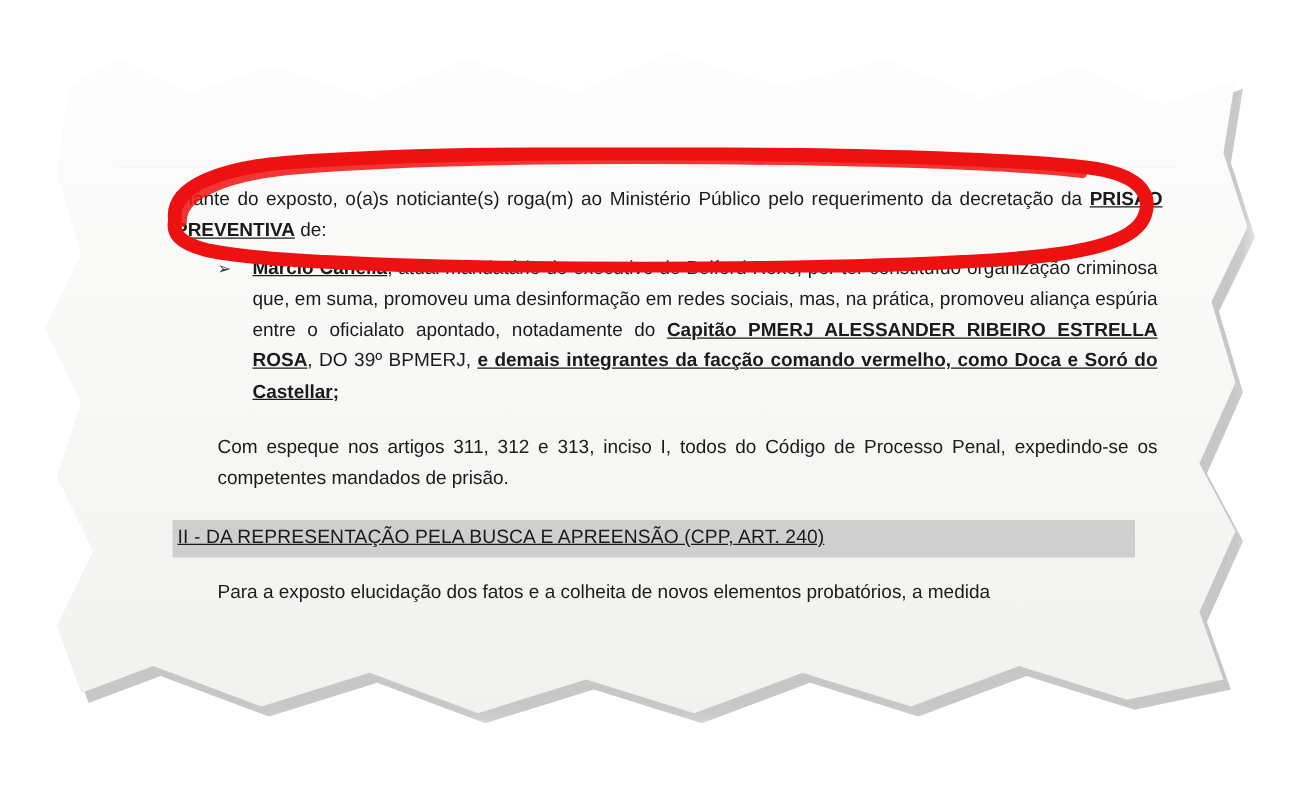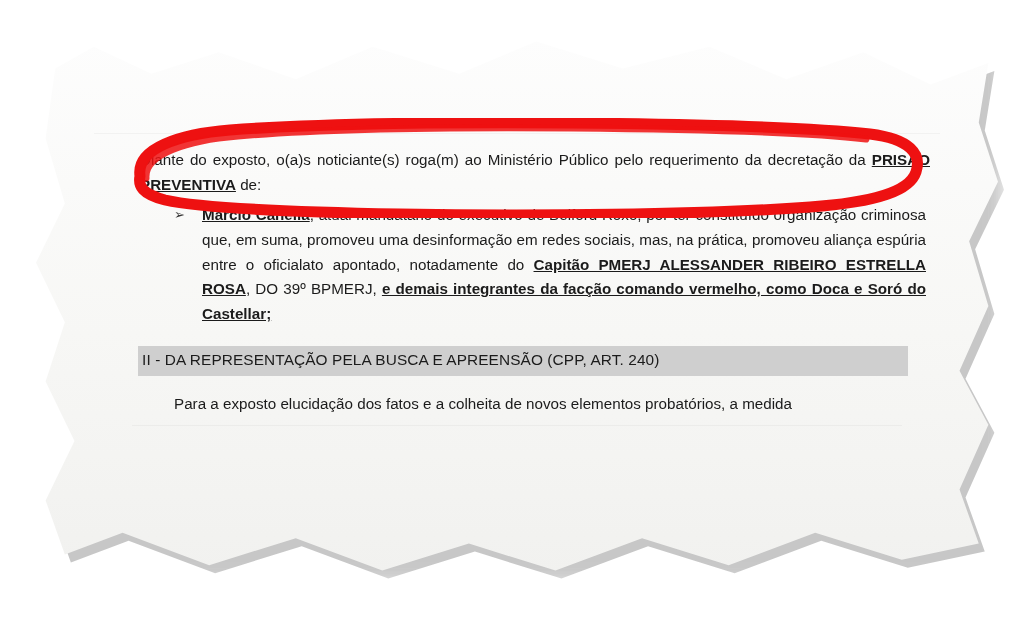--- a/index.html
+++ b/index.html
@@ -125,20 +125,21 @@
   
   #section-heading {
     margin-top: 20px;
     margin-left: -2px;
     width: 770px;
     background: #cfcfcf;
     font-size: 15.4px;
     letter-spacing: .1px;
     padding: 2px 4px 3px 4px;
     box-sizing: border-box;
+    text-decoration: underline;
   }
 
   #closing-para {
     margin-top: 16px;
     padding-left: 34px;
     width: 760px;
   }
 
   
   #red-circle {
@@ -169,20 +170,21 @@
   </div>
 
   <div id="doc-body">
 
     <p class="para" id="opening-para"><span>Diante do exposto, o(a)s noticiante(s) roga(m) ao Ministério Público pelo requerimento da decretação da </span><span class="b u">PRISÃO PREVENTIVA</span><span> de:</span></p>
 
     <div id="bullet-item">
       <span id="bullet-marker">➢</span><span class="b u">Márcio Canella</span><span>, atual mandatário do executivo de Belford Roxo, por ter constituído organização criminosa que, em suma, promoveu uma desinformação em redes sociais, mas, na prática, promoveu aliança espúria entre o oficialato apontado, notadamente do </span><span class="b u">Capitão PMERJ ALESSANDER RIBEIRO ESTRELLA ROSA</span><span>, DO 39º BPMERJ, </span><span class="b u">e demais integrantes da facção comando vermelho, como Doca e Soró do Castellar;</span>
     </div>
 
+    <p class="para" id="articles-para">Com espeque nos artigos 311, 312 e 313, inciso I, todos do Código de Processo Penal, expedindo-se os competentes mandados de prisão.</p>
 
     <p class="para" id="section-heading">II - DA REPRESENTAÇÃO PELA BUSCA E APREENSÃO (CPP, ART. 240)</p>
 
     <p class="para" id="closing-para">Para a exposto elucidação dos fatos e a colheita de novos elementos probatórios, a medida</p>
 
   </div>
 
   <svg id="red-circle" viewBox="0 0 820 100">
     <path d="M 30 58
              C 26 30, 70 16, 120 12

